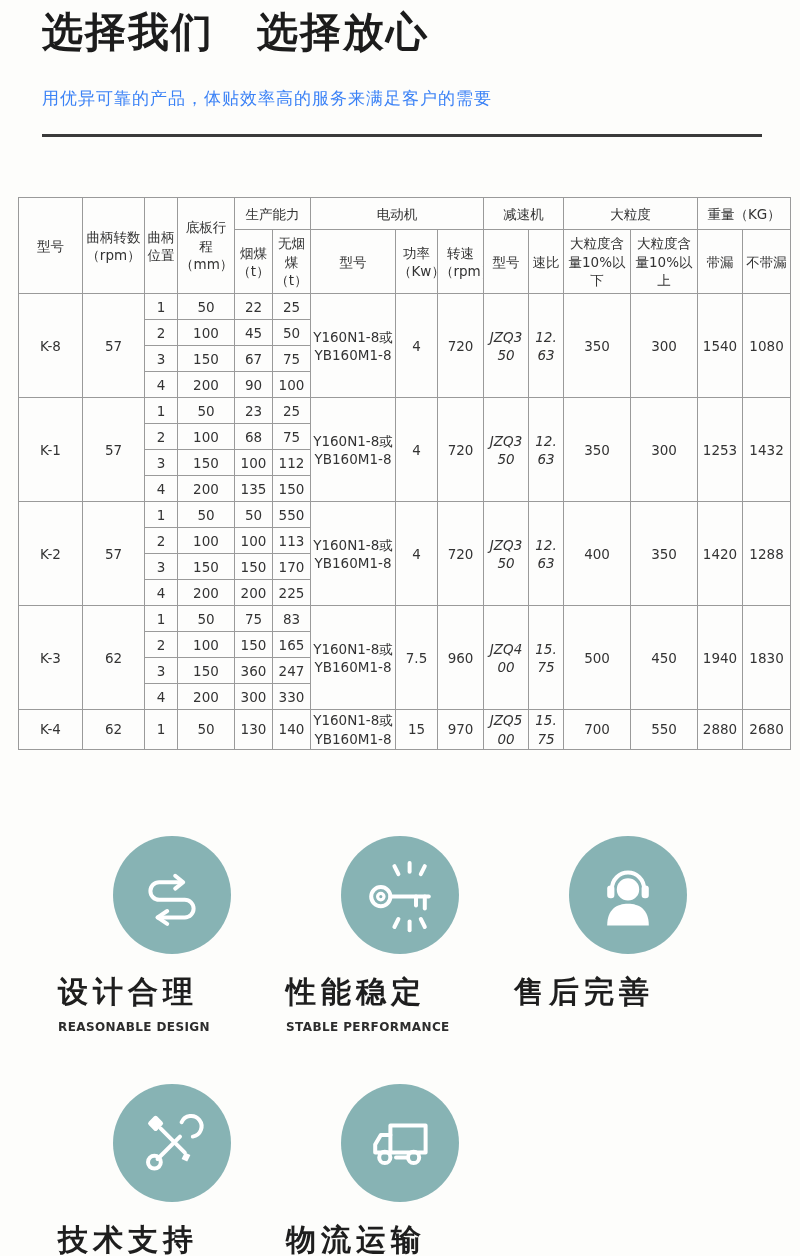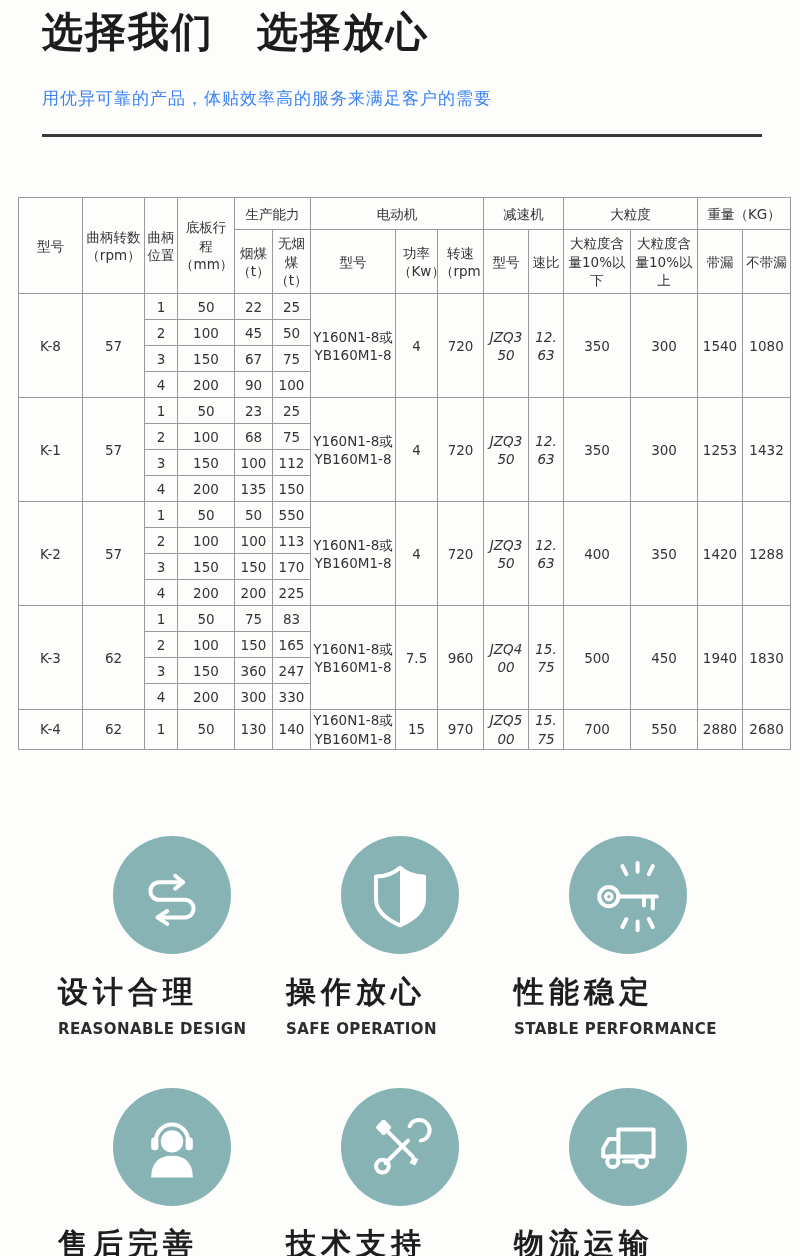--- a/index.html
+++ b/index.html
@@ -68,21 +68,21 @@
     stroke: #ffffff; fill: none;
     stroke-width: 5; stroke-linecap: round; stroke-linejoin: round;
   }
   .feature-zh {
     margin-top: 18px;
     font-size: 30px; font-weight: bold; color: #1e1e1e;
     letter-spacing: 5px;
   }
   .feature-en {
     margin-top: 7px;
-    font-size: 15px; font-weight: bold; color: #2d2d2d;
+    font-size: 12px; font-weight: bold; color: #2d2d2d;
     letter-spacing: 0.4px;
   }
 </style>
 </head>
 <body>
 
 <div class="hero">
   <div class="hero-title">选择我们　选择放心</div>
   <div class="hero-subtitle">用优异可靠的产品，体贴效率高的服务来满足客户的需要</div>
   <div class="hero-divider"></div>
@@ -300,30 +300,20 @@
       <svg viewBox="0 0 100 100">
         <path d="M32,78 H66 A11,11 0 0 0 66,56 H34 A11,11 0 0 1 34,34 H62"></path>
         <polyline points="54,26 64,34 54,42"></polyline>
         <polyline points="44,70 32,78 44,86"></polyline>
       </svg>
     </div>
     <div class="feature-zh">设计合理</div>
     <div class="feature-en">REASONABLE DESIGN</div>
   </div>
 
-  <div class="feature">
-    <div class="feature-circle">
-      <svg viewBox="0 0 100 100">
-        <path d="M50,16 C60,25 70,27 80,27 V55 C80,71 66,81 50,88 C34,81 20,71 20,55 V27 C30,27 40,25 50,16 Z"></path>
-        <path d="M50,16 C60,25 70,27 80,27 V55 C80,71 66,81 50,88 Z" fill="#ffffff" stroke="none"></path>
-      </svg>
-    </div>
-    <div class="feature-zh">操作放心</div>
-    <div class="feature-en">SAFE OPERATION</div>
-  </div>
 
   <div class="feature">
     <div class="feature-circle">
       <svg viewBox="0 0 100 100">
         <circle cx="26" cy="52" r="12"></circle>
         <circle cx="26" cy="52" r="4" stroke-width="4"></circle>
         <path d="M38,52 H86"></path>
         <path d="M70,52 V63"></path>
         <path d="M81,52 V67"></path>
         <path d="M48,24 L43,14"></path>

